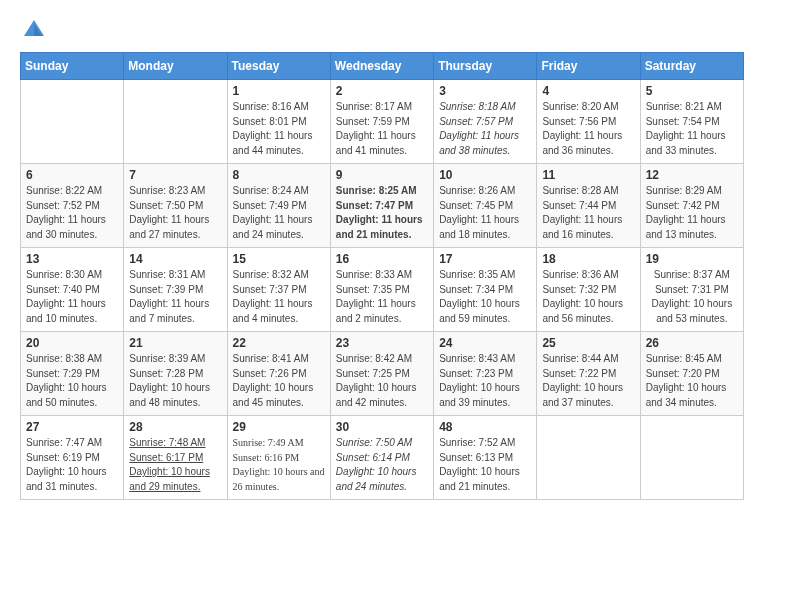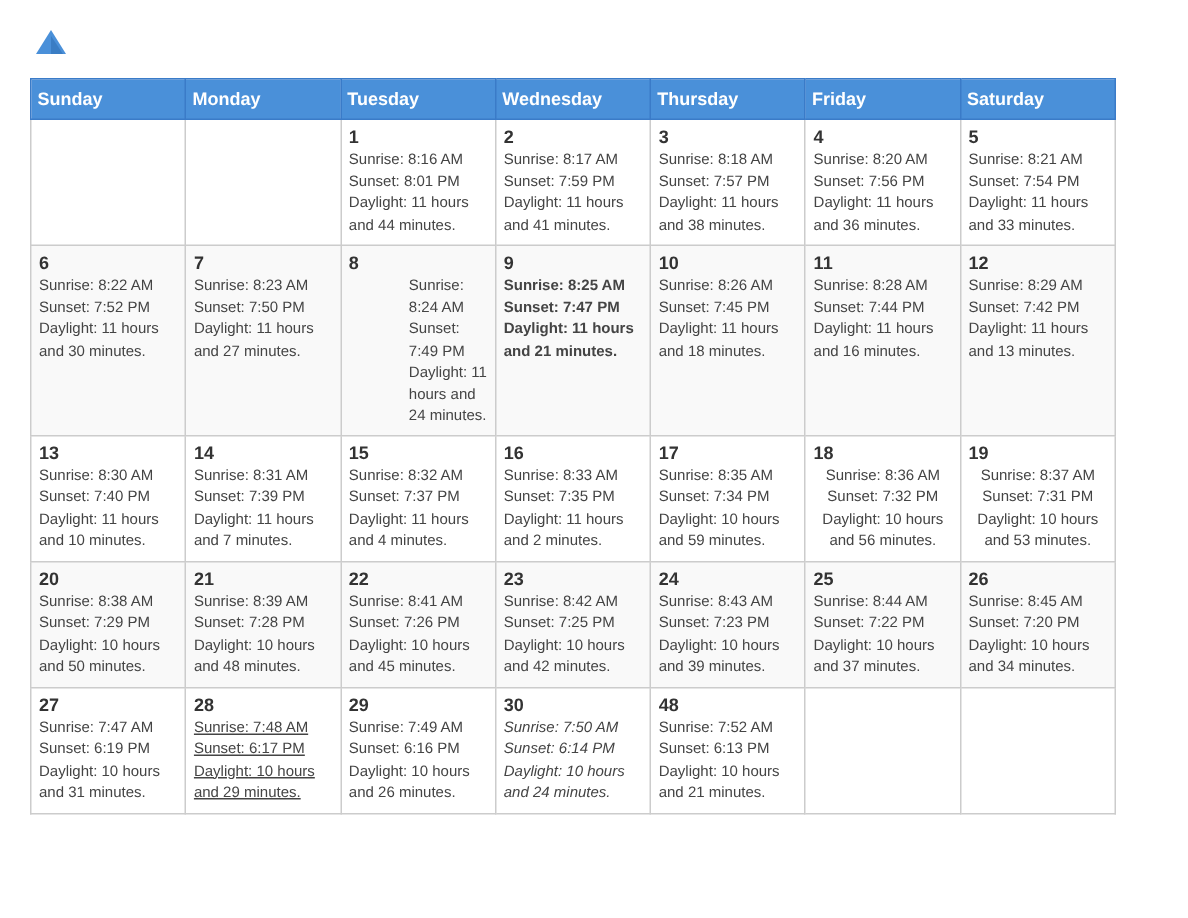--- a/index.html
+++ b/index.html
@@ -137,21 +137,21 @@
 Daylight: 11 hours and 44 minutes.</div>
           </td>
           <td>
             <span class="day-number">2</span>
             <div class="day-info" style="white-space: pre-line;">Sunrise: 8:17 AM
 Sunset: 7:59 PM
 Daylight: 11 hours and 41 minutes.</div>
           </td>
           <td>
             <span class="day-number">3</span>
-            <div class="day-info" style="white-space: pre-line;">Sunrise: 8:18 AM
+            <div class="day-info" style="white-space: pre-line; font-style: italic;">Sunrise: 8:18 AM
 Sunset: 7:57 PM
 Daylight: 11 hours and 38 minutes.</div>
           </td>
           <td>
             <span class="day-number">4</span>
             <div class="day-info" style="white-space: pre-line;">Sunrise: 8:20 AM
 Sunset: 7:56 PM
 Daylight: 11 hours and 36 minutes.</div>
           </td>
           <td>
@@ -169,21 +169,21 @@
 Daylight: 11 hours and 30 minutes.</div>
           </td>
           <td>
             <span class="day-number">7</span>
             <div class="day-info" style="white-space: pre-line;">Sunrise: 8:23 AM
 Sunset: 7:50 PM
 Daylight: 11 hours and 27 minutes.</div>
           </td>
           <td>
             <span class="day-number">8</span>
-            <div class="day-info" style="white-space: pre-line; margin-left: 40px;">Sunrise: 8:24 AM
+            <div class="day-info" style="white-space: pre-line;">Sunrise: 8:24 AM
 Sunset: 7:49 PM
 Daylight: 11 hours and 24 minutes.</div>
           </td>
           <td>
             <span class="day-number">9</span>
             <div class="day-info" style="white-space: pre-line; font-weight: bold;">Sunrise: 8:25 AM
 Sunset: 7:47 PM
 Daylight: 11 hours and 21 minutes.</div>
           </td>
           <td>
@@ -231,21 +231,21 @@
 Daylight: 11 hours and 2 minutes.</div>
           </td>
           <td>
             <span class="day-number">17</span>
             <div class="day-info" style="white-space: pre-line;">Sunrise: 8:35 AM
 Sunset: 7:34 PM
 Daylight: 10 hours and 59 minutes.</div>
           </td>
           <td>
             <span class="day-number">18</span>
-            <div class="day-info" style="white-space: pre-line; text-align: center;">Sunrise: 8:36 AM
+            <div class="day-info" style="white-space: pre-line;">Sunrise: 8:36 AM
 Sunset: 7:32 PM
 Daylight: 10 hours and 56 minutes.</div>
           </td>
           <td>
             <span class="day-number">19</span>
             <div class="day-info" style="white-space: pre-line; text-align: center;">Sunrise: 8:37 AM
 Sunset: 7:31 PM
 Daylight: 10 hours and 53 minutes.</div>
           </td>
         </tr>
@@ -301,21 +301,21 @@
 Daylight: 10 hours and 31 minutes.</div>
           </td>
           <td>
             <span class="day-number">28</span>
             <div class="day-info" style="white-space: pre-line; text-decoration: underline;">Sunrise: 7:48 AM
 Sunset: 6:17 PM
 Daylight: 10 hours and 29 minutes.</div>
           </td>
           <td>
             <span class="day-number">29</span>
-            <div class="day-info" style="white-space: pre-line;">Sunrise: 7:49 AM
+            <div class="day-info" style="white-space: pre-line; font-family: Liberation Serif, serif;">Sunrise: 7:49 AM
 Sunset: 6:16 PM
 Daylight: 10 hours and 26 minutes.</div>
           </td>
           <td>
             <span class="day-number">30</span>
             <div class="day-info" style="white-space: pre-line; font-style: italic;">Sunrise: 7:50 AM
 Sunset: 6:14 PM
 Daylight: 10 hours and 24 minutes.</div>
           </td>
           <td>

